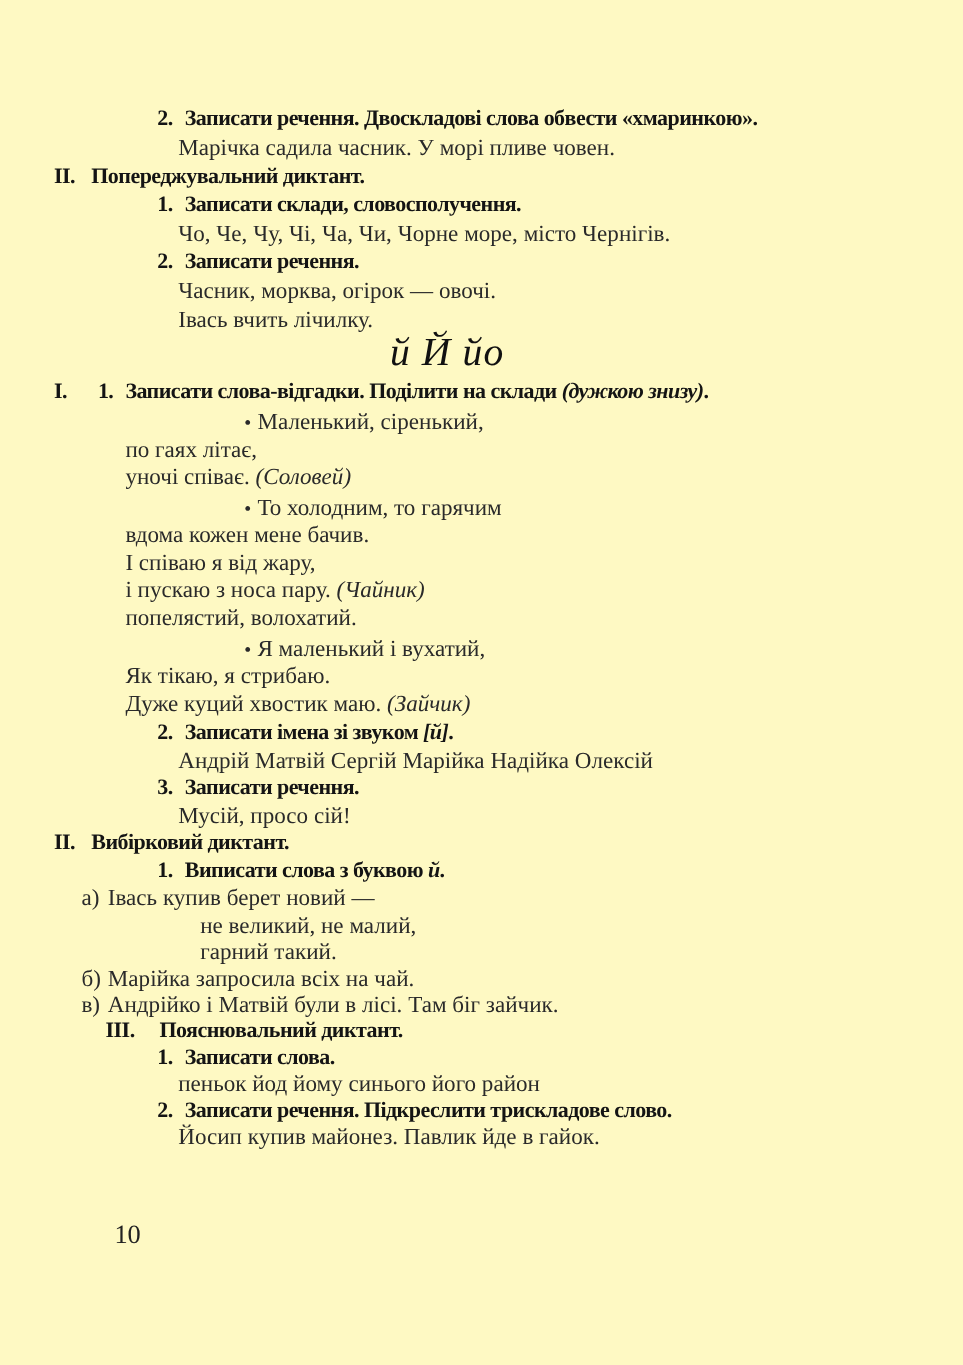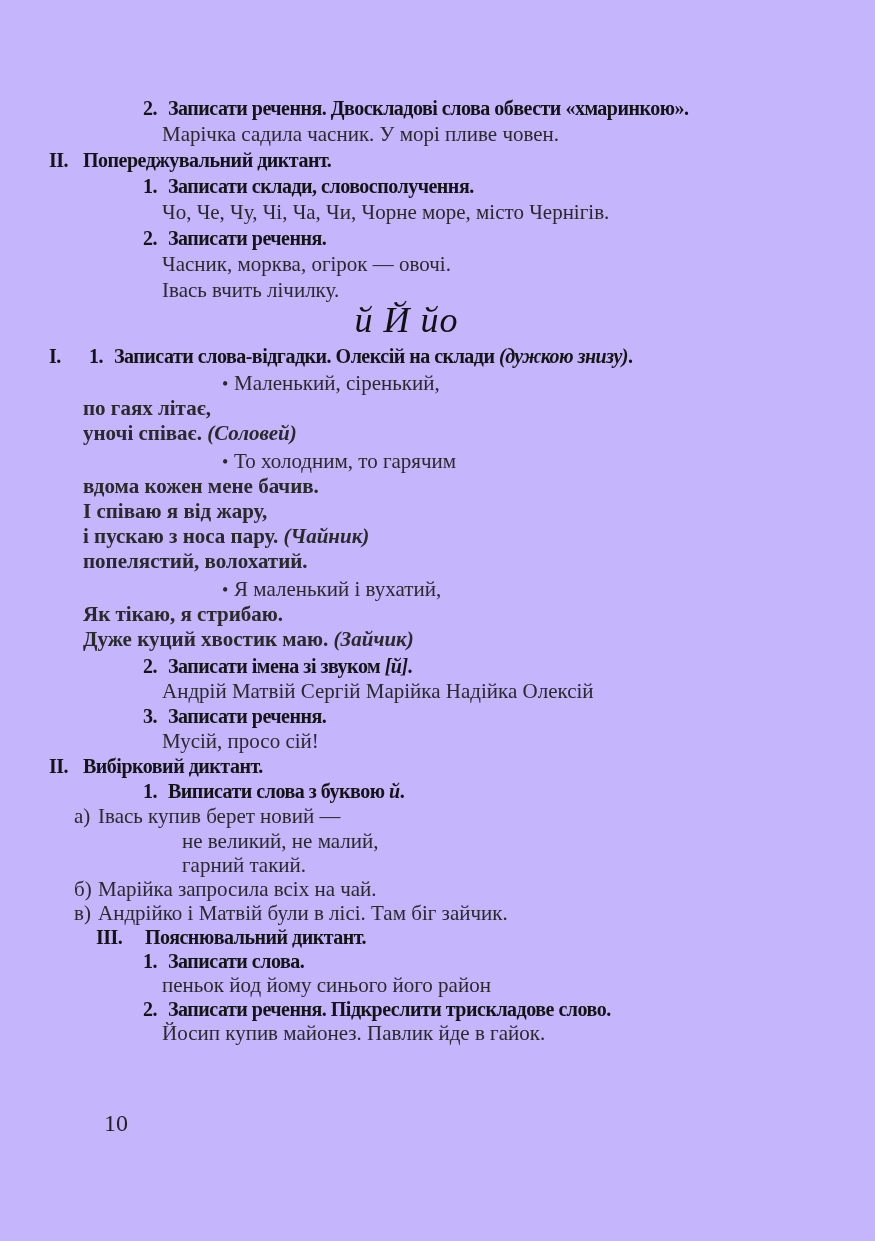--- a/index.html
+++ b/index.html
@@ -1,36 +1,36 @@
 <!DOCTYPE html>
 <html lang="uk"><head>
 <meta charset="utf-8">
 <style>
   html,body { margin:0; padding:0; background:#ffffff; }
   body { font-family:"Liberation Serif","DejaVu Serif",serif; color:#232323; }
   .page {
-    position:relative; width:875px; height:1241px; background:#c4b5fd;
+    position:relative; width:875px; height:1241px; background:#fef9c3;
     overflow:hidden;
   }
   .content { position:absolute; top:95px; left:0; right:0; }
   .line { font-size:21px; line-height:26px; height:26px; white-space:nowrap; color:#2a2a2a; }
   .b { font-weight:bold; font-size:20px; letter-spacing:-0.5px; color:#141414; }
   .bi { font-style:italic; }
   .it { font-style:italic;text-align:right; }
   .lh25 { line-height:25px; height:25px; }
   .lh24 { line-height:24px; height:24px; }
   .mt2 { margin-top:2px; }
   .mt3 { margin-top:3px; }
   
   .i-rom2 { padding-left:49px; }
   .i-rom3 { padding-left:96px; }
   .i-num  { padding-left:143px; }
   .i-body { padding-left:162px; }
   .i-bullet { padding-left:185px;margin-left:37px; }
-  .i-bcont  { padding-left:83px;font-weight:bold; }
+  .i-bcont  { padding-left:114px; }
   .i-letter { padding-left:74px; }
   .i-lcont  { padding-left:182px; }
   .rom { display:inline-block; }
   .w34 { width:34px; } .w40 { width:40px; } .w49 { width:49px; }
   .num { display:inline-block; width:25px; }
   .blt { display:inline-block; width:12px; font-size:18px; }
   .ltr { display:inline-block; width:24px; }
   .letter-heading {
     margin-top:-6px; height:46px; line-height:46px;
     text-align:center; padding-right:62px;
@@ -52,21 +52,21 @@
     <div class="line i-body"><span>Марічка садила часник. У морі пливе човен.</span></div>
     <div class="line b i-rom2"><span class="rom w34">II.</span><span>Попереджувальний диктант.</span></div>
     <div class="line b i-num"><span class="num">1.</span><span>Записати склади, словосполучення.</span></div>
     <div class="line i-body"><span>Чо, Че, Чу, Чі, Ча, Чи, Чорне море, місто Чернігів.</span></div>
     <div class="line b i-num"><span class="num">2.</span><span>Записати речення.</span></div>
     <div class="line i-body"><span>Часник, морква, огірок — овочі.</span></div>
     <div class="line i-body"><span>Івась вчить лічилку.</span></div>
 
     <div class="letter-heading">й Й йо</div>
 
-    <div class="line b i-rom2"><span class="rom w40">I.</span><span class="num">1.</span><span>Записати слова-відгадки. Олексій на склади </span><span class="bi">(дужкою знизу)</span><span>.</span></div>
+    <div class="line b i-rom2"><span class="rom w40">I.</span><span class="num">1.</span><span>Записати слова-відгадки. Поділити на склади </span><span class="bi">(дужкою знизу)</span><span>.</span></div>
 
     <div class="line lh25 i-bullet mt2"><span class="blt">•</span><span>Маленький, сіренький,</span></div>
     <div class="line lh25 i-bcont"><span>по гаях літає,</span></div>
     <div class="line lh25 i-bcont"><span>уночі співає. </span><span class="it">(Соловей)</span></div>
 
     <div class="line lh25 i-bullet mt3"><span class="blt">•</span><span>То холодним, то гарячим</span></div>
     <div class="line lh25 i-bcont"><span>вдома кожен мене бачив.</span></div>
     <div class="line lh25 i-bcont"><span>І співаю я від жару,</span></div>
     <div class="line lh25 i-bcont"><span>і пускаю з носа пару. </span><span class="it">(Чайник)</span></div>
 

